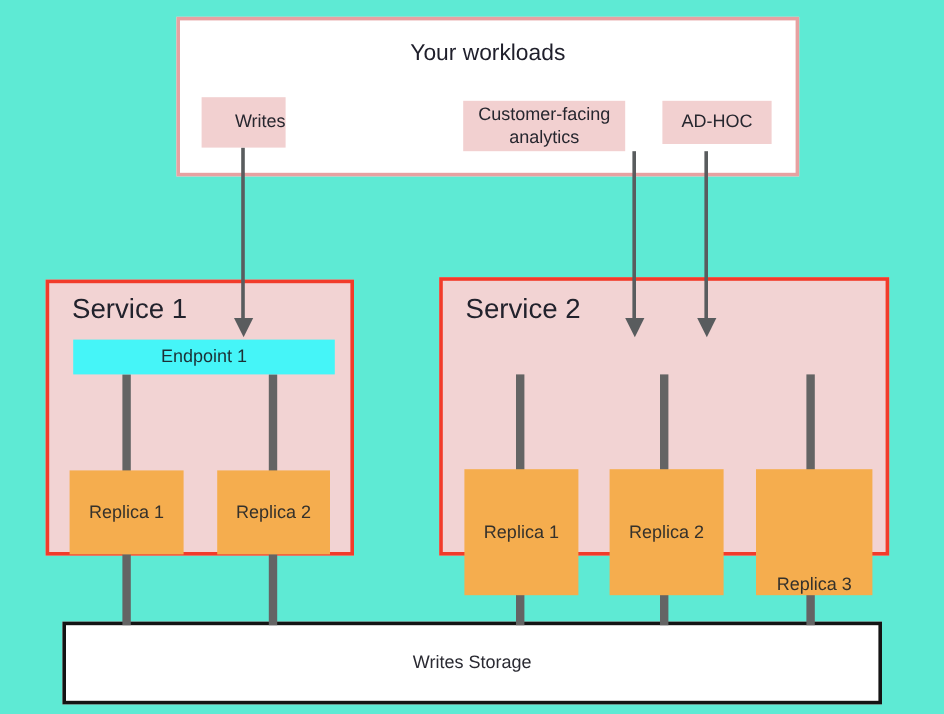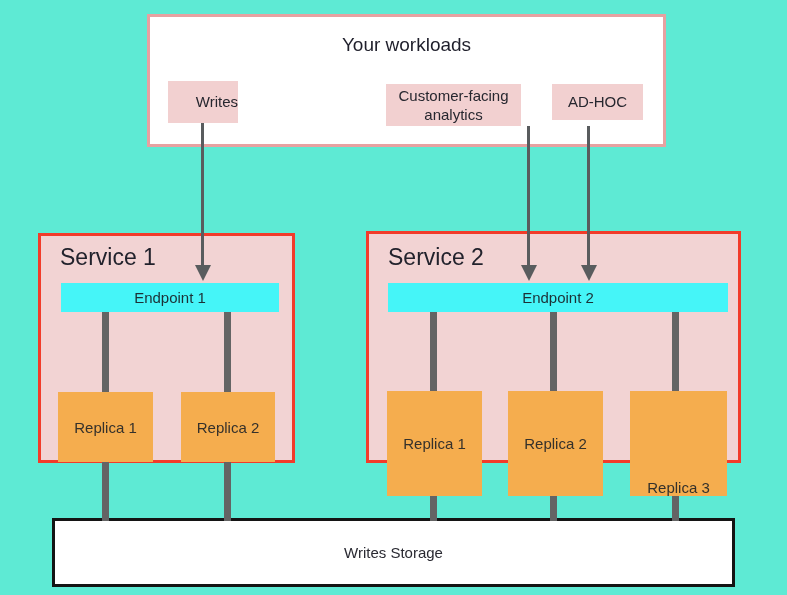--- a/index.html
+++ b/index.html
@@ -92,23 +92,20 @@
   </div>
   <div class="replica s1r1">
     <span>Replica 1</span>
   </div>
   <div class="replica s1r2">
     <span>Replica 2</span>
   </div>
 
   <div class="service-box service-2"></div>
   <div class="service-label s2-label">Service 2</div>
-  <div class="endpoint ep2">
-    <span>Endpoint 2</span>
-  </div>
   <div class="replica s2r1">
     <span>Replica 1</span>
   </div>
   <div class="replica s2r2">
     <span>Replica 2</span>
   </div>
   <div class="replica s2r3">
     <span>Replica 3</span>
   </div>
 

